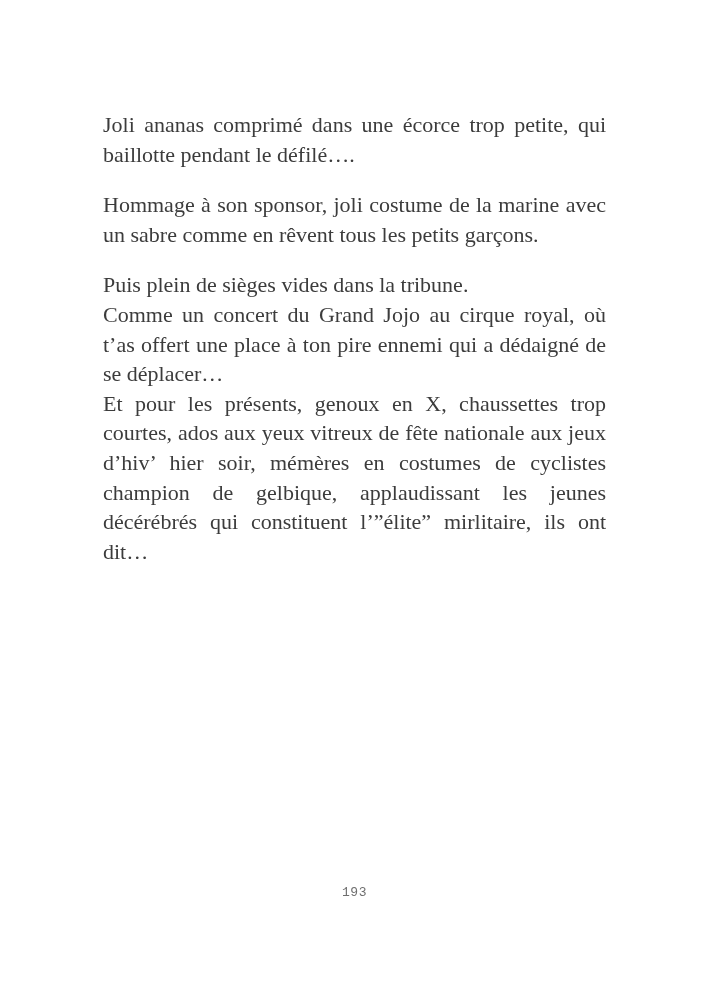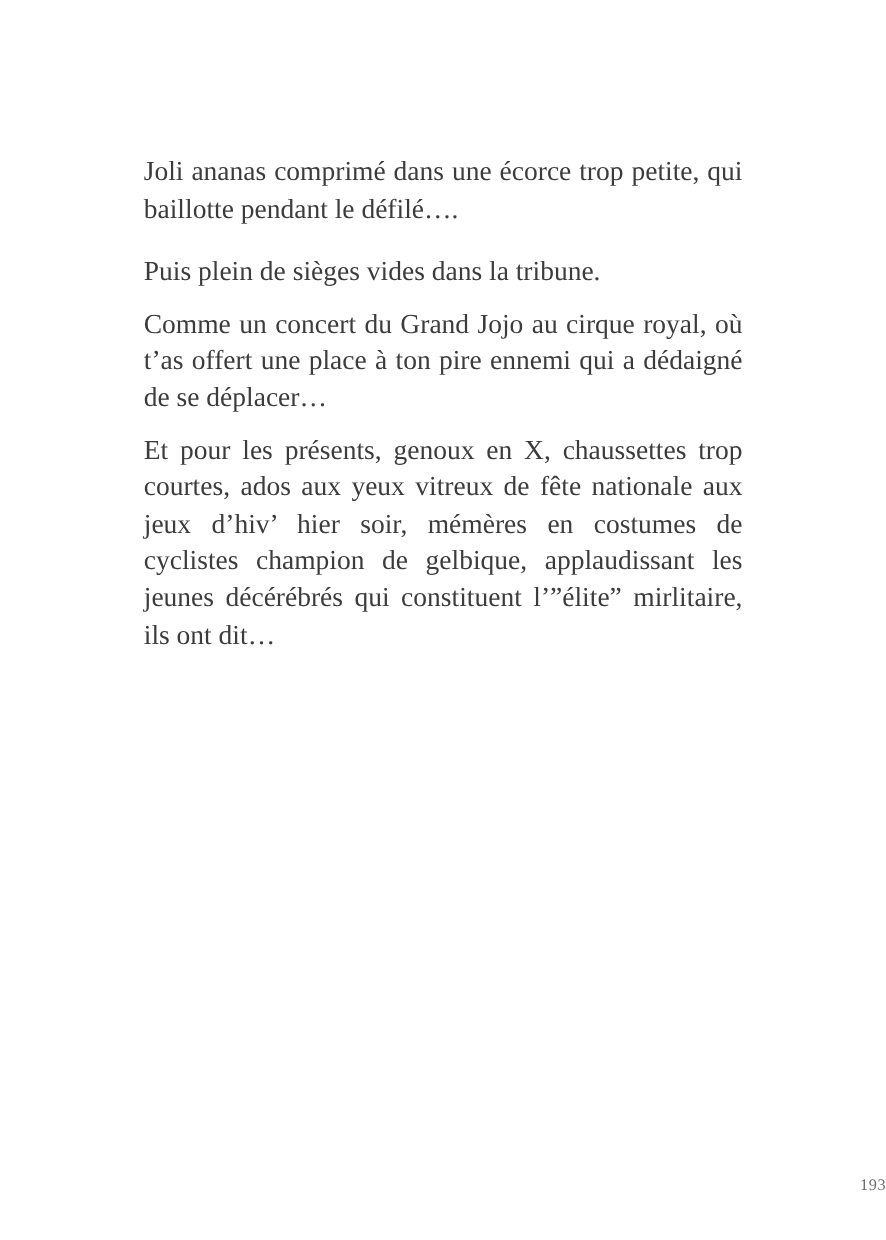--- a/index.html
+++ b/index.html
@@ -21,47 +21,48 @@
     width: 503px;
     font-family: "Liberation Serif", serif;
     font-size: 22px;
     line-height: 29.6px;
     color: #3c3c3c;
   }
   .para + .para {
     margin-top: 21px;
   }
   .sentence {
-    margin: 12px;
+    margin: 0;
     padding: 0;
     text-align: justify;
     hyphens: none;
     word-spacing: normal;
   }
   .page-footer {
     position: absolute;
     left: 0;
     right: 0;
-    top: 940px;
-    text-align: right;
-    font-family: Liberation Serif, serif;
+    top: 885px;
+    text-align: center;
+    font-family: Liberation Mono, monospace;
     font-size: 13px;
     line-height: 15px;
     color: #6e6e6e;
     letter-spacing: 0.5px;
   }
 </style>
 </head>
 <body>
 
 <main class="text-block">
     <div class="para">
       <p class="sentence">Joli ananas comprimé dans une écorce trop petite, qui baillotte pendant le défilé….</p>
     </div>
     <div class="para">
+      <p class="sentence">Hommage à son sponsor, joli costume de la marine avec un sabre comme en rêvent tous les petits garçons.</p>
     </div>
     <div class="para">
       <p class="sentence">Puis plein de sièges vides dans la tribune.</p>
       <p class="sentence">Comme un concert du Grand Jojo au cirque royal, où t’as offert une place à ton pire ennemi qui a dédaigné de se déplacer…</p>
       <p class="sentence">Et pour les présents, genoux en X, chaussettes trop courtes, ados aux yeux vitreux de fête nationale aux jeux d’hiv’ hier soir, mémères en costumes de cyclistes champion de gelbique, applaudissant les jeunes décérébrés qui constituent l’”élite” mirlitaire, ils ont dit…</p>
     </div>
   </main>
 
 <footer class="page-footer">
   <span>193</span>

